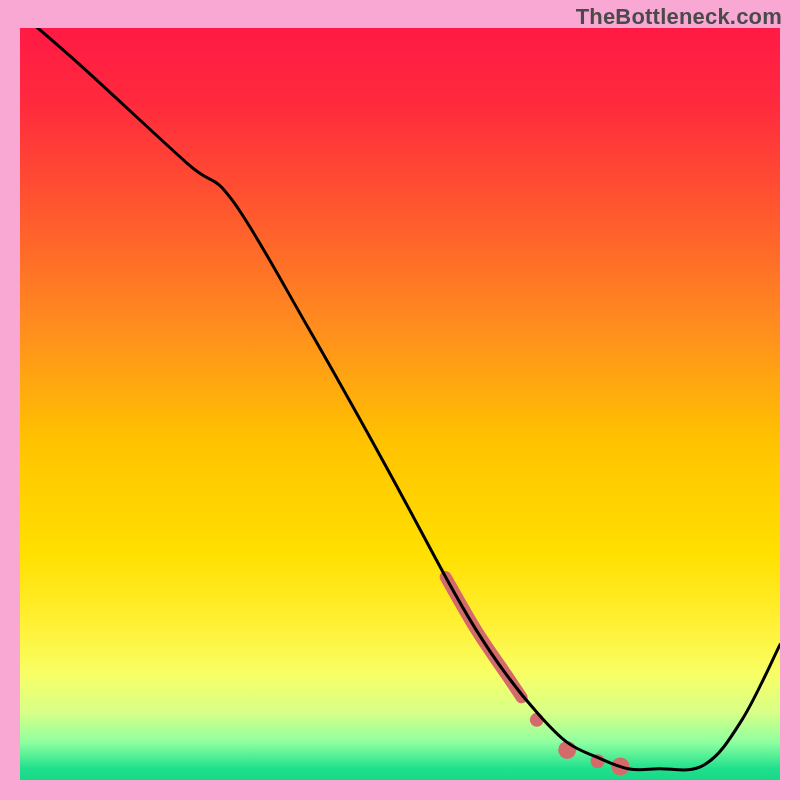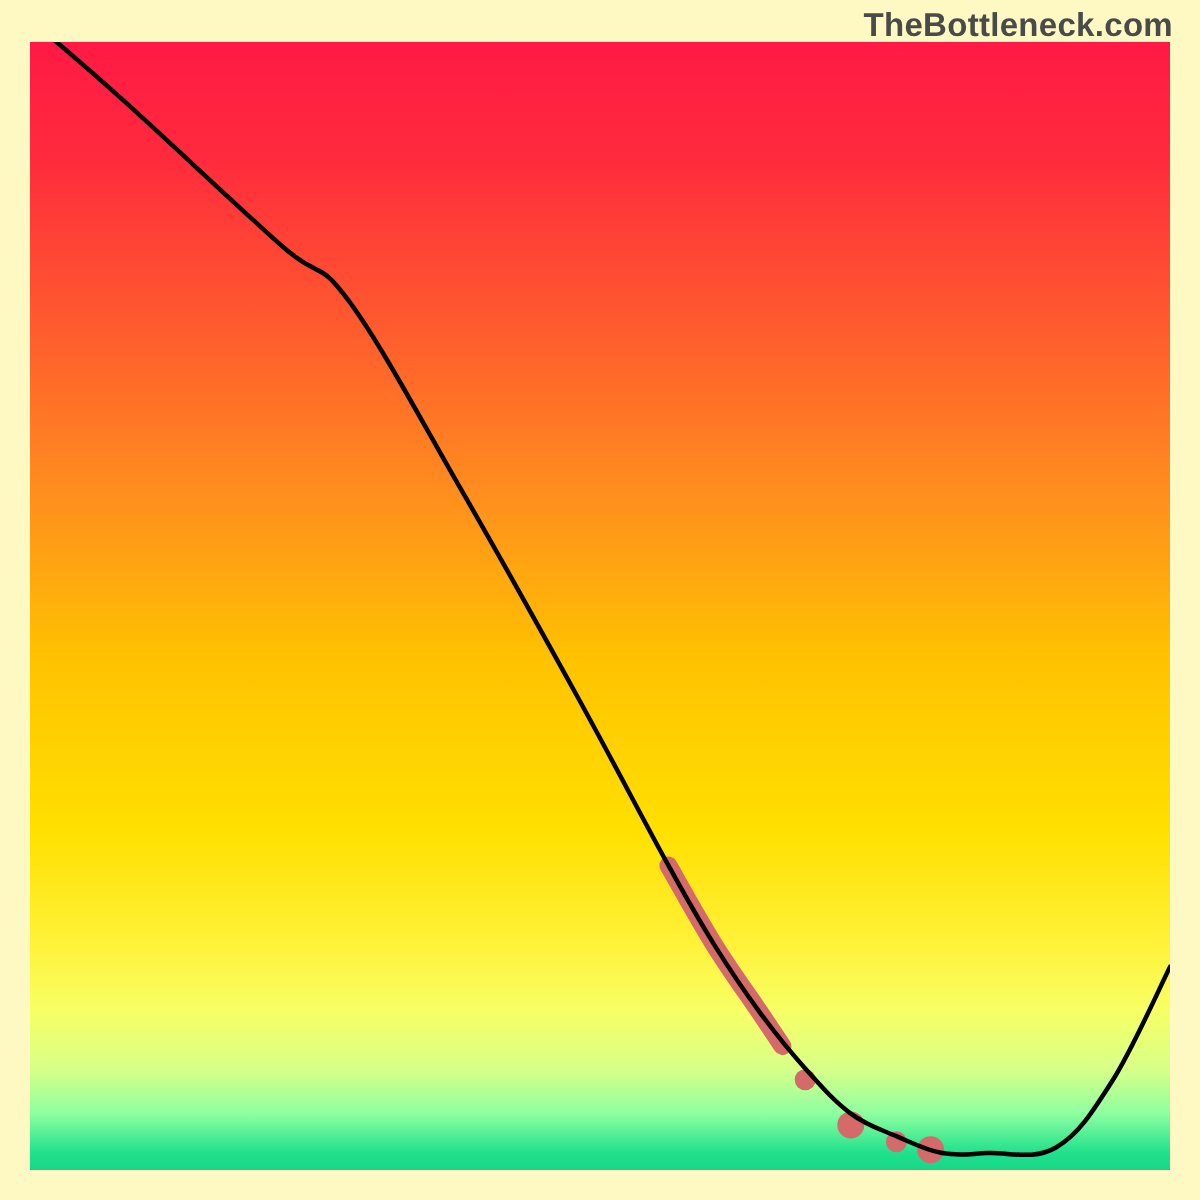--- a/index.html
+++ b/index.html
@@ -9,21 +9,21 @@
     height: 800px;
     background: #000;
     overflow: hidden;
   }
   .chart-frame {
     position: absolute;
     left: 0;
     top: 0;
     width: 800px;
     height: 800px;
-    background: #fef9c3;
+    background: #f9a8d4;
   }
   .plot-area {
     position: absolute;
     left: 20px;
     top: 28px;
     width: 760px;
     height: 752px;
   }
   .watermark {
     position: absolute;

